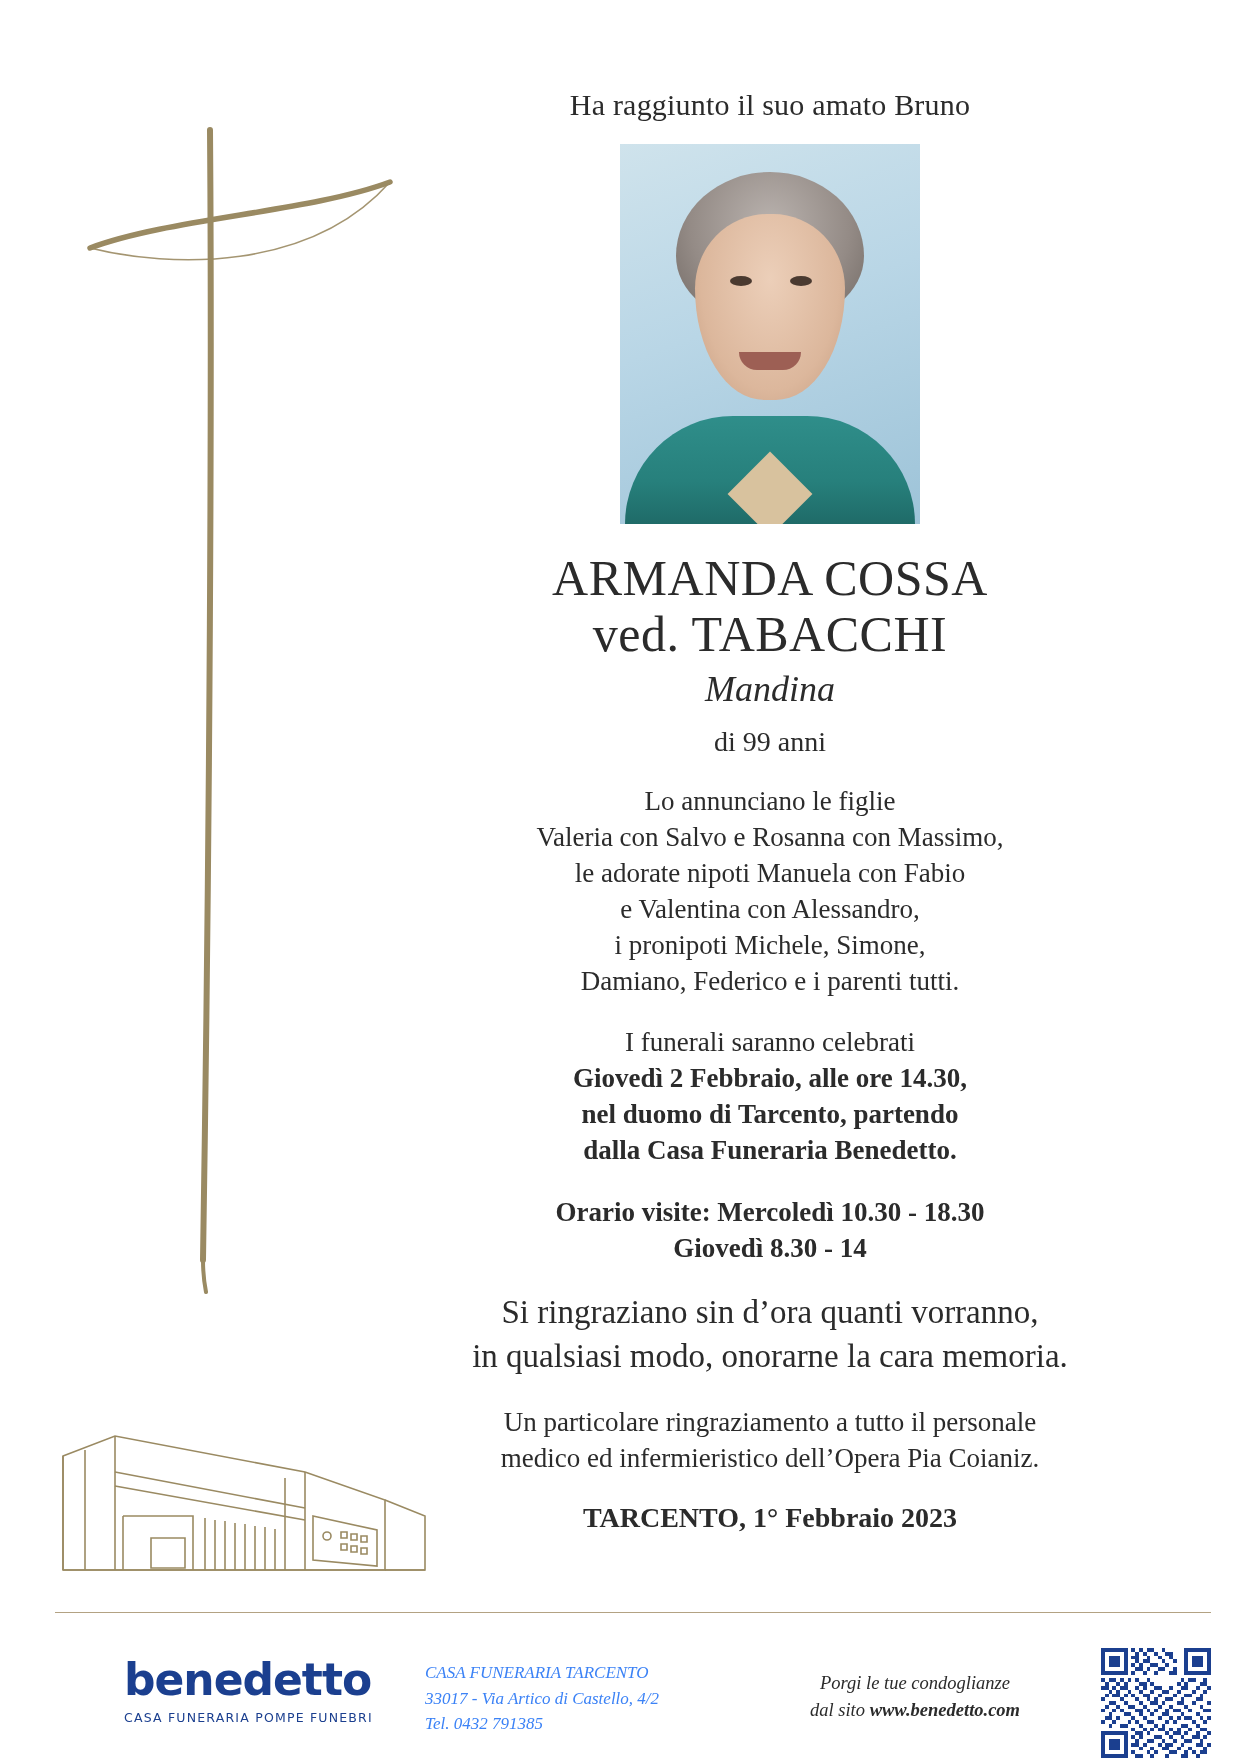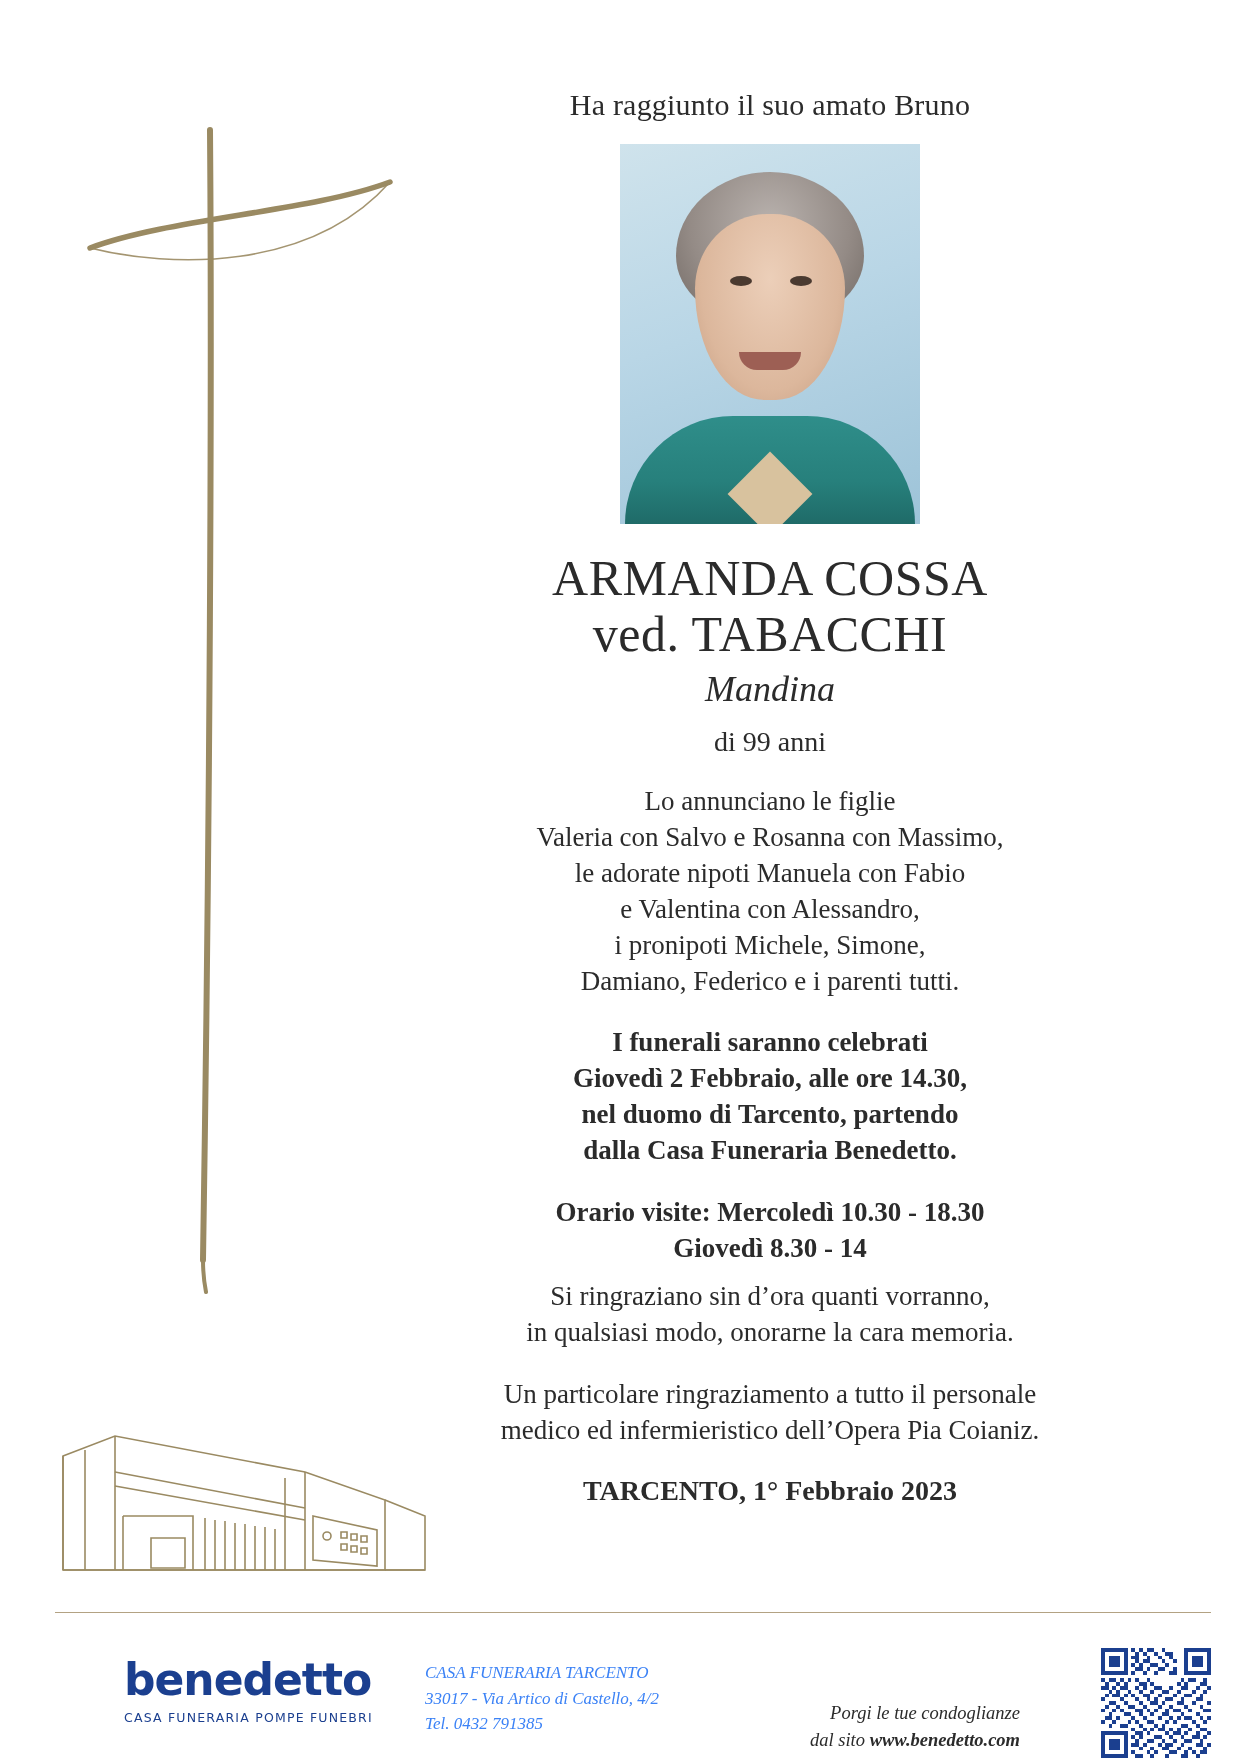--- a/index.html
+++ b/index.html
@@ -141,33 +141,33 @@
     margin-top: 16px;
     font-size: 28px;
   }
 
   .block {
     margin-top: 26px;
     font-size: 27px;
     line-height: 1.33;
   }
 
-  .funeral-intro { font-size: 27px; line-height: 1.33; font-weight: bold; }
+  .funeral-intro { font-size: 27px; line-height: 1.33; }
   .funeral-bold { font-weight: bold; font-size: 27px; line-height: 1.33; }
 
   .visits {
     margin-top: 26px;
     font-weight: bold;
     font-size: 27px;
     line-height: 1.33;
   }
 
   .thanks {
-    margin-top: 12px;
-    font-size: 27px;
+    margin-top: 24px;
+    font-size: 33px;
     line-height: 1.33;
   }
   .staff {
     margin-top: 26px;
     font-size: 27px;
     line-height: 1.33;
   }
   .place-date {
     margin-top: 26px;
     font-weight: bold;
@@ -219,27 +219,27 @@
     font-family: "Liberation Serif", serif;
     font-style: italic;
     font-size: 17px;
     line-height: 1.5;
     color: #3b82f6;
     text-align: left;
   }
   .condo {
     position: absolute;
     left: 810px;
-    top: 70px;
+    top: 40px;
     font-family: "Liberation Serif", serif;
     font-style: italic;
     font-size: 18.5px;
     line-height: 1.45;
     color: #2b2b2b;
-    text-align: right;
+    text-align: center;
   }
   .condo b { font-weight: bold; }
   .qr {
     position: absolute;
     right: 55px;
     top: 18px;
     width: 110px;
     height: 110px;
   }
 </style>

